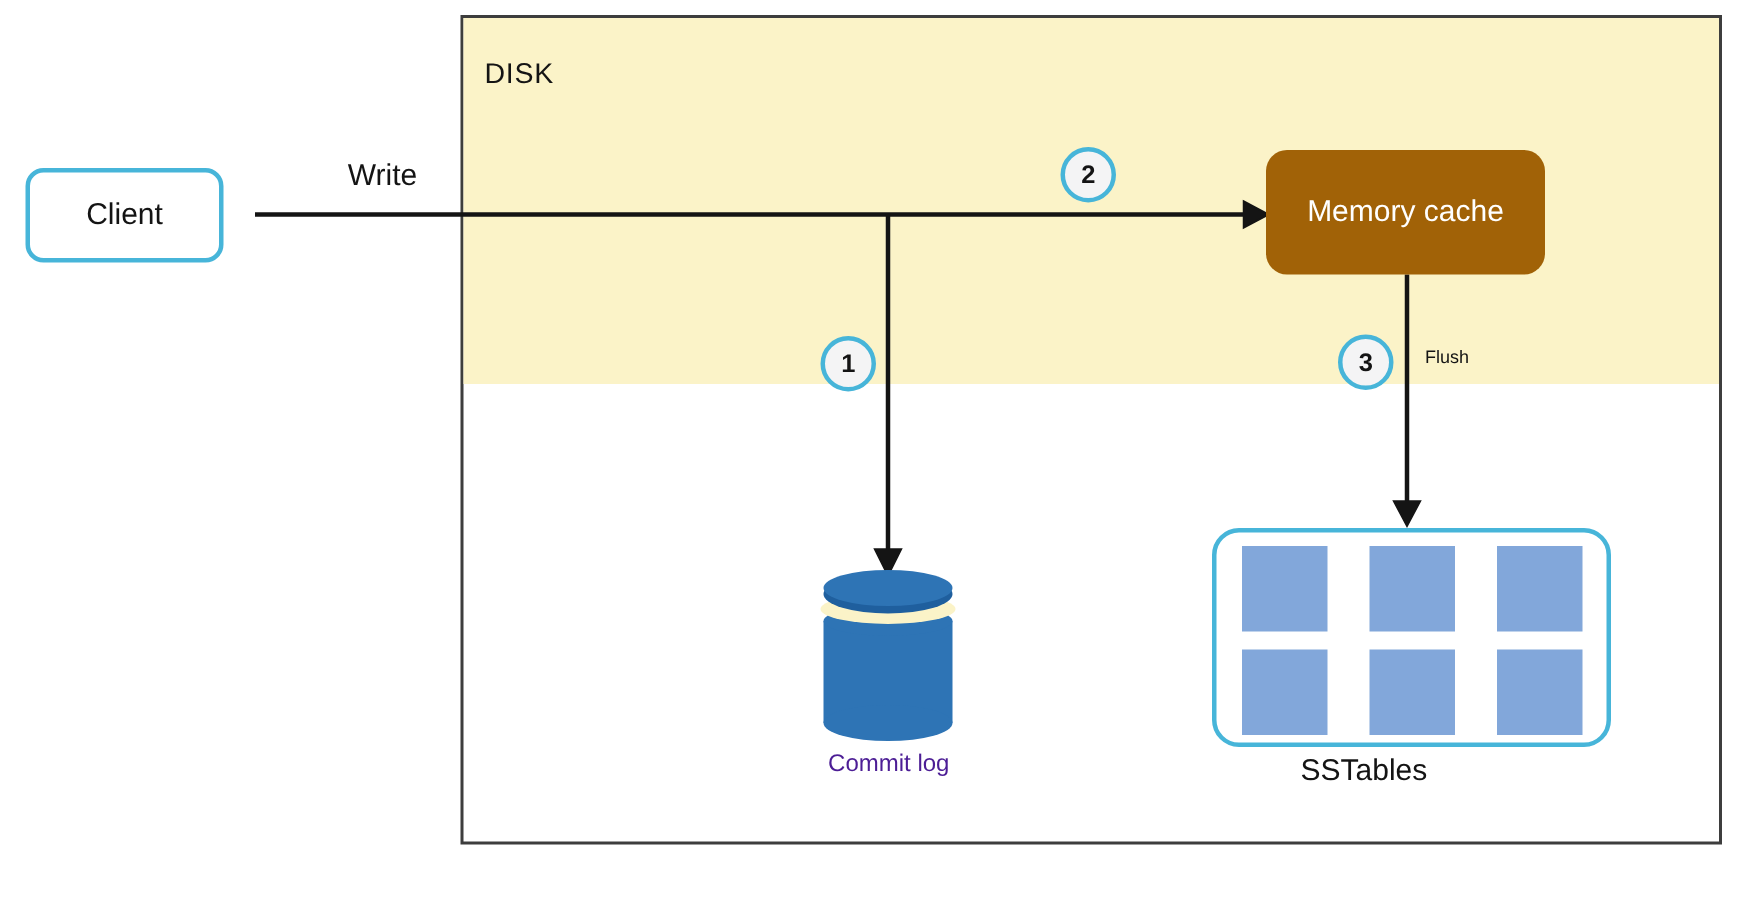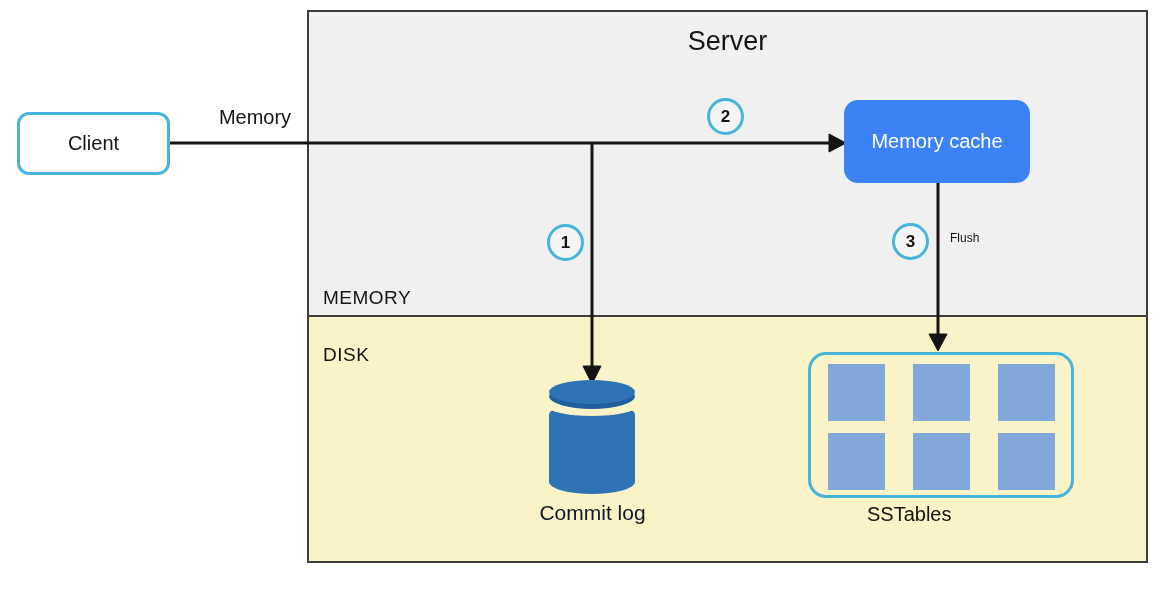--- a/index.html
+++ b/index.html
@@ -32,21 +32,21 @@
     position:absolute; left:14px; bottom:6px;
     font-size:19px; color:#141414; letter-spacing:0.5px;
   }
   .disk-label {
     position:absolute; left:14px; top:6px;
     font-size:19px; color:#141414; letter-spacing:0.5px;margin-top:21px;
   }
 
   
   .client-box {
-    position:absolute; left:17px; top:112px; width:153px; height:63px;
+    position:absolute; left:17px; top:112px; width:132px; height:63px;
     background:#ffffff; border:3px solid #47b5d9; border-radius:12px;
     display:flex; align-items:center; justify-content:center;
     font-size:20px; color:#141414;
   }
 
   
   .write-label {
     position:absolute; left:213px; top:106px; width:84px;
     text-align:center; font-size:20px; color:#141414;
   }
@@ -63,33 +63,33 @@
     display:flex; align-items:center; justify-content:center;
     font-size:17px; font-weight:bold; color:#141414;
   }
   .step-1 { left:547px; top:224px; }
   .step-2 { left:707px; top:98px; }
   .step-3 { left:892px; top:223px; }
 
   
   .memory-cache {
     position:absolute; left:844px; top:100px; width:186px; height:83px;
-    background:#3b82f6; border-radius:14px;
+    background:#a16207; border-radius:14px;
     display:flex; align-items:center; justify-content:center;
     font-size:20px; color:#ffffff;
   }
 
   
   .arrows-svg { position:absolute; left:0; top:0; width:1168px; height:614px; pointer-events:none; }
 
   
   .commit-log-icon { position:absolute; left:545px; top:374px; width:94px; height:124px; }
   .commit-log-label {
     position:absolute; left:520px; top:501px; width:145px;
-    text-align:center; font-size:21px; color:#0f172a;
+    text-align:center; font-size:16px; color:#4c1d95;
   }
 
   
   .sstables-box {
     position:absolute; left:808px; top:352px; width:266px; height:146px;
     border:3px solid #47b5d9; border-radius:18px;
     display:grid; grid-template-columns:repeat(3, 57px);
     grid-template-rows:repeat(2, 57px);
     column-gap:28px; row-gap:12px;
     padding:9px 16px 5px 17px;
@@ -105,24 +105,20 @@
     position:absolute; left:547px; top:575px; width:200px;
     text-align:center; font-size:20px; color:#141414;
   }
 </style>
 </head>
 <body>
 
 <div id="canvas">
 
   <div class="server-box">
-    <div class="memory-section">
-      <div class="server-title">Server</div>
-      <div class="memory-label">MEMORY</div>
-    </div>
     <div class="disk-section">
       <div class="disk-label">DISK</div>
     </div>
   </div>
 
   <svg class="arrows-svg" viewBox="0 0 1168 614">
     <g stroke="#141414" stroke-width="3" fill="#141414">
 
       <line x1="170" y1="143" x2="831" y2="143"></line>
       <polygon points="829,134 846,143 829,152" stroke-width="1"></polygon>
@@ -131,21 +127,21 @@
       <polygon points="583,366 601,366 592,384" stroke-width="1"></polygon>
 
       <line x1="938" y1="183" x2="938" y2="336"></line>
       <polygon points="929,334 947,334 938,351" stroke-width="1"></polygon>
     </g>
   </svg>
 
   <div class="client-box">
     <span>Client</span>
   </div>
-  <div class="write-label">Memory</div>
+  <div class="write-label">Write</div>
 
   <div class="step-circle step-1">
     <span>1</span>
   </div>
   <div class="step-circle step-2">
     <span>2</span>
   </div>
   <div class="step-circle step-3">
     <span>3</span>
   </div>

